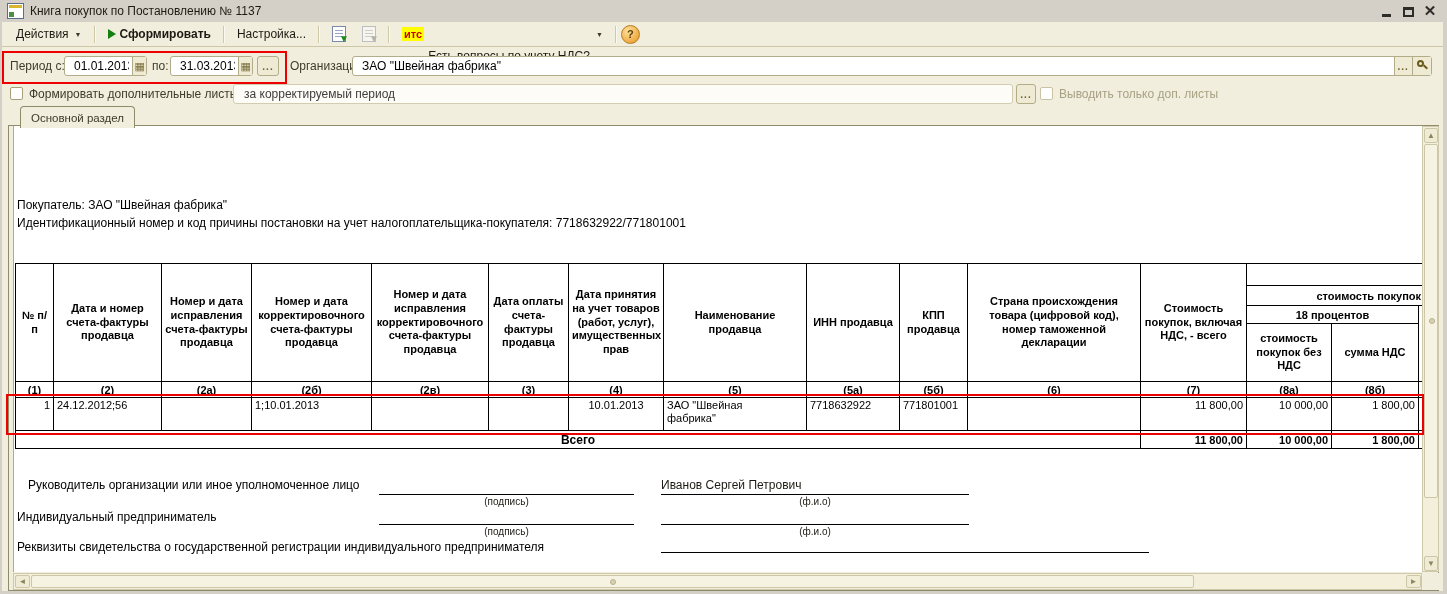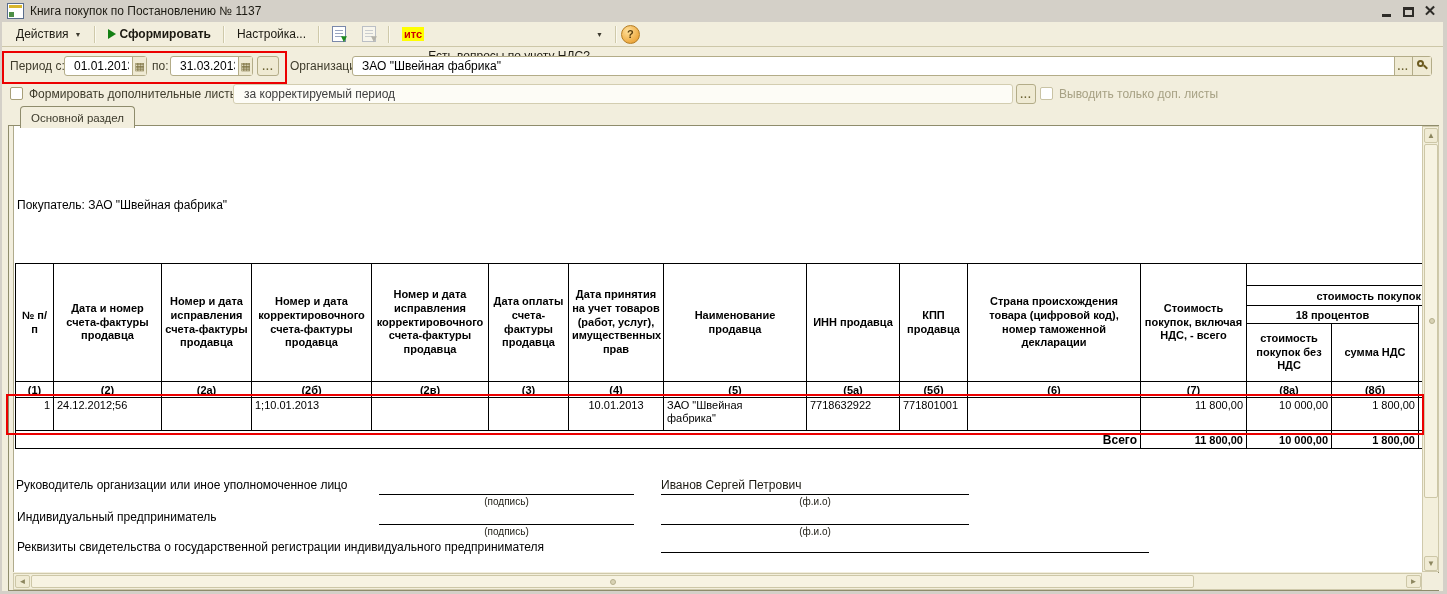--- a/index.html
+++ b/index.html
@@ -75,21 +75,21 @@
   table.book{border-collapse:collapse;table-layout:fixed;font-size:11px;color:#000;}
   table.book td,table.book th{border:1px solid #000;padding:1px 3px;overflow:hidden;}
   table.book th{font-weight:bold;text-align:center;vertical-align:middle;line-height:1.25;}
   .coderow td{font-weight:bold;text-align:center;height:13px;padding:0 2px;}
   .datarow td{vertical-align:top;height:30px;line-height:1.2;}
   .num{text-align:right;}
   .ctr{text-align:center;}
   .grp-cost{font-weight:bold;text-align:right;padding-right:2px;}
   .grp-rate{font-weight:bold;text-align:center;}
   .totrow td{font-weight:bold;height:15px;}
-  .tot-label{border:none;border-bottom:1px solid #000;text-align:right;font-size:12px;padding-right:6px;}
+  .tot-label{border:none;border-bottom:1px solid #000;text-align:center;font-size:12px;padding-right:6px;}
   .wrapname{display:inline-block;max-width:92px;}
 
   
   .sigblock{position:absolute;}
   .sigline{height:16px;border-bottom:1px solid #000;font-size:12px;white-space:nowrap;}
   .sigcap{text-align:center;font-size:10px;padding-top:1px;}
 
   
   .sb{background:#f3efdb;border:1px solid #cfc9ab;box-sizing:border-box;}
   .sb-btn{position:absolute;background:#f0ebd4;border:1px solid #cdc7a7;border-radius:2px;display:flex;align-items:center;justify-content:center;color:#8c865f;font-size:8px;box-sizing:border-box;}
@@ -189,20 +189,21 @@
 
 <div class="abs tab">
   <span>Основной раздел</span>
 </div>
 
 <div class="abs content-frame">
 
   <div class="abs canvas">
 
     <div class="abs rep-line" style="left:3px;top:72px;">Покупатель:  ЗАО "Швейная фабрика"</div>
+    <div class="abs rep-line" style="left:3px;top:90px;">Идентификационный номер и код причины постановки на учет налогоплательщика-покупателя:  7718632922/771801001</div>
 
     <div class="abs" style="left:1px;top:137px;">
       <table class="book" style="width:1409px;">
         <colgroup>
           <col style="width:38px">
             <col style="width:108px">
             <col style="width:90px">
             <col style="width:120px">
           <col style="width:117px">
             <col style="width:80px">
@@ -281,21 +282,21 @@
             <td colspan="11" class="tot-label">Всего</td>
             <td class="num">11 800,00</td>
             <td class="num">10 000,00</td>
             <td class="num">1 800,00</td>
             <td></td>
           </tr>
         </tbody>
       </table>
     </div>
 
-    <div class="abs rep-line" style="left:2px;top:352px;">Руководитель организации или иное уполномоченное лицо</div>
+    <div class="abs rep-line" style="left:14px;top:352px;">Руководитель организации или иное уполномоченное лицо</div>
     <div class="sigblock" style="left:365px;top:352px;width:255px;">
       <div class="sigline"></div>
       <div class="sigcap">(подпись)</div>
     </div>
     <div class="sigblock" style="left:647px;top:352px;width:308px;">
       <div class="sigline">Иванов Сергей Петрович</div>
       <div class="sigcap">(ф.и.о)</div>
     </div>
 
     <div class="abs rep-line" style="left:3px;top:384px;">Индивидуальный предприниматель</div>

